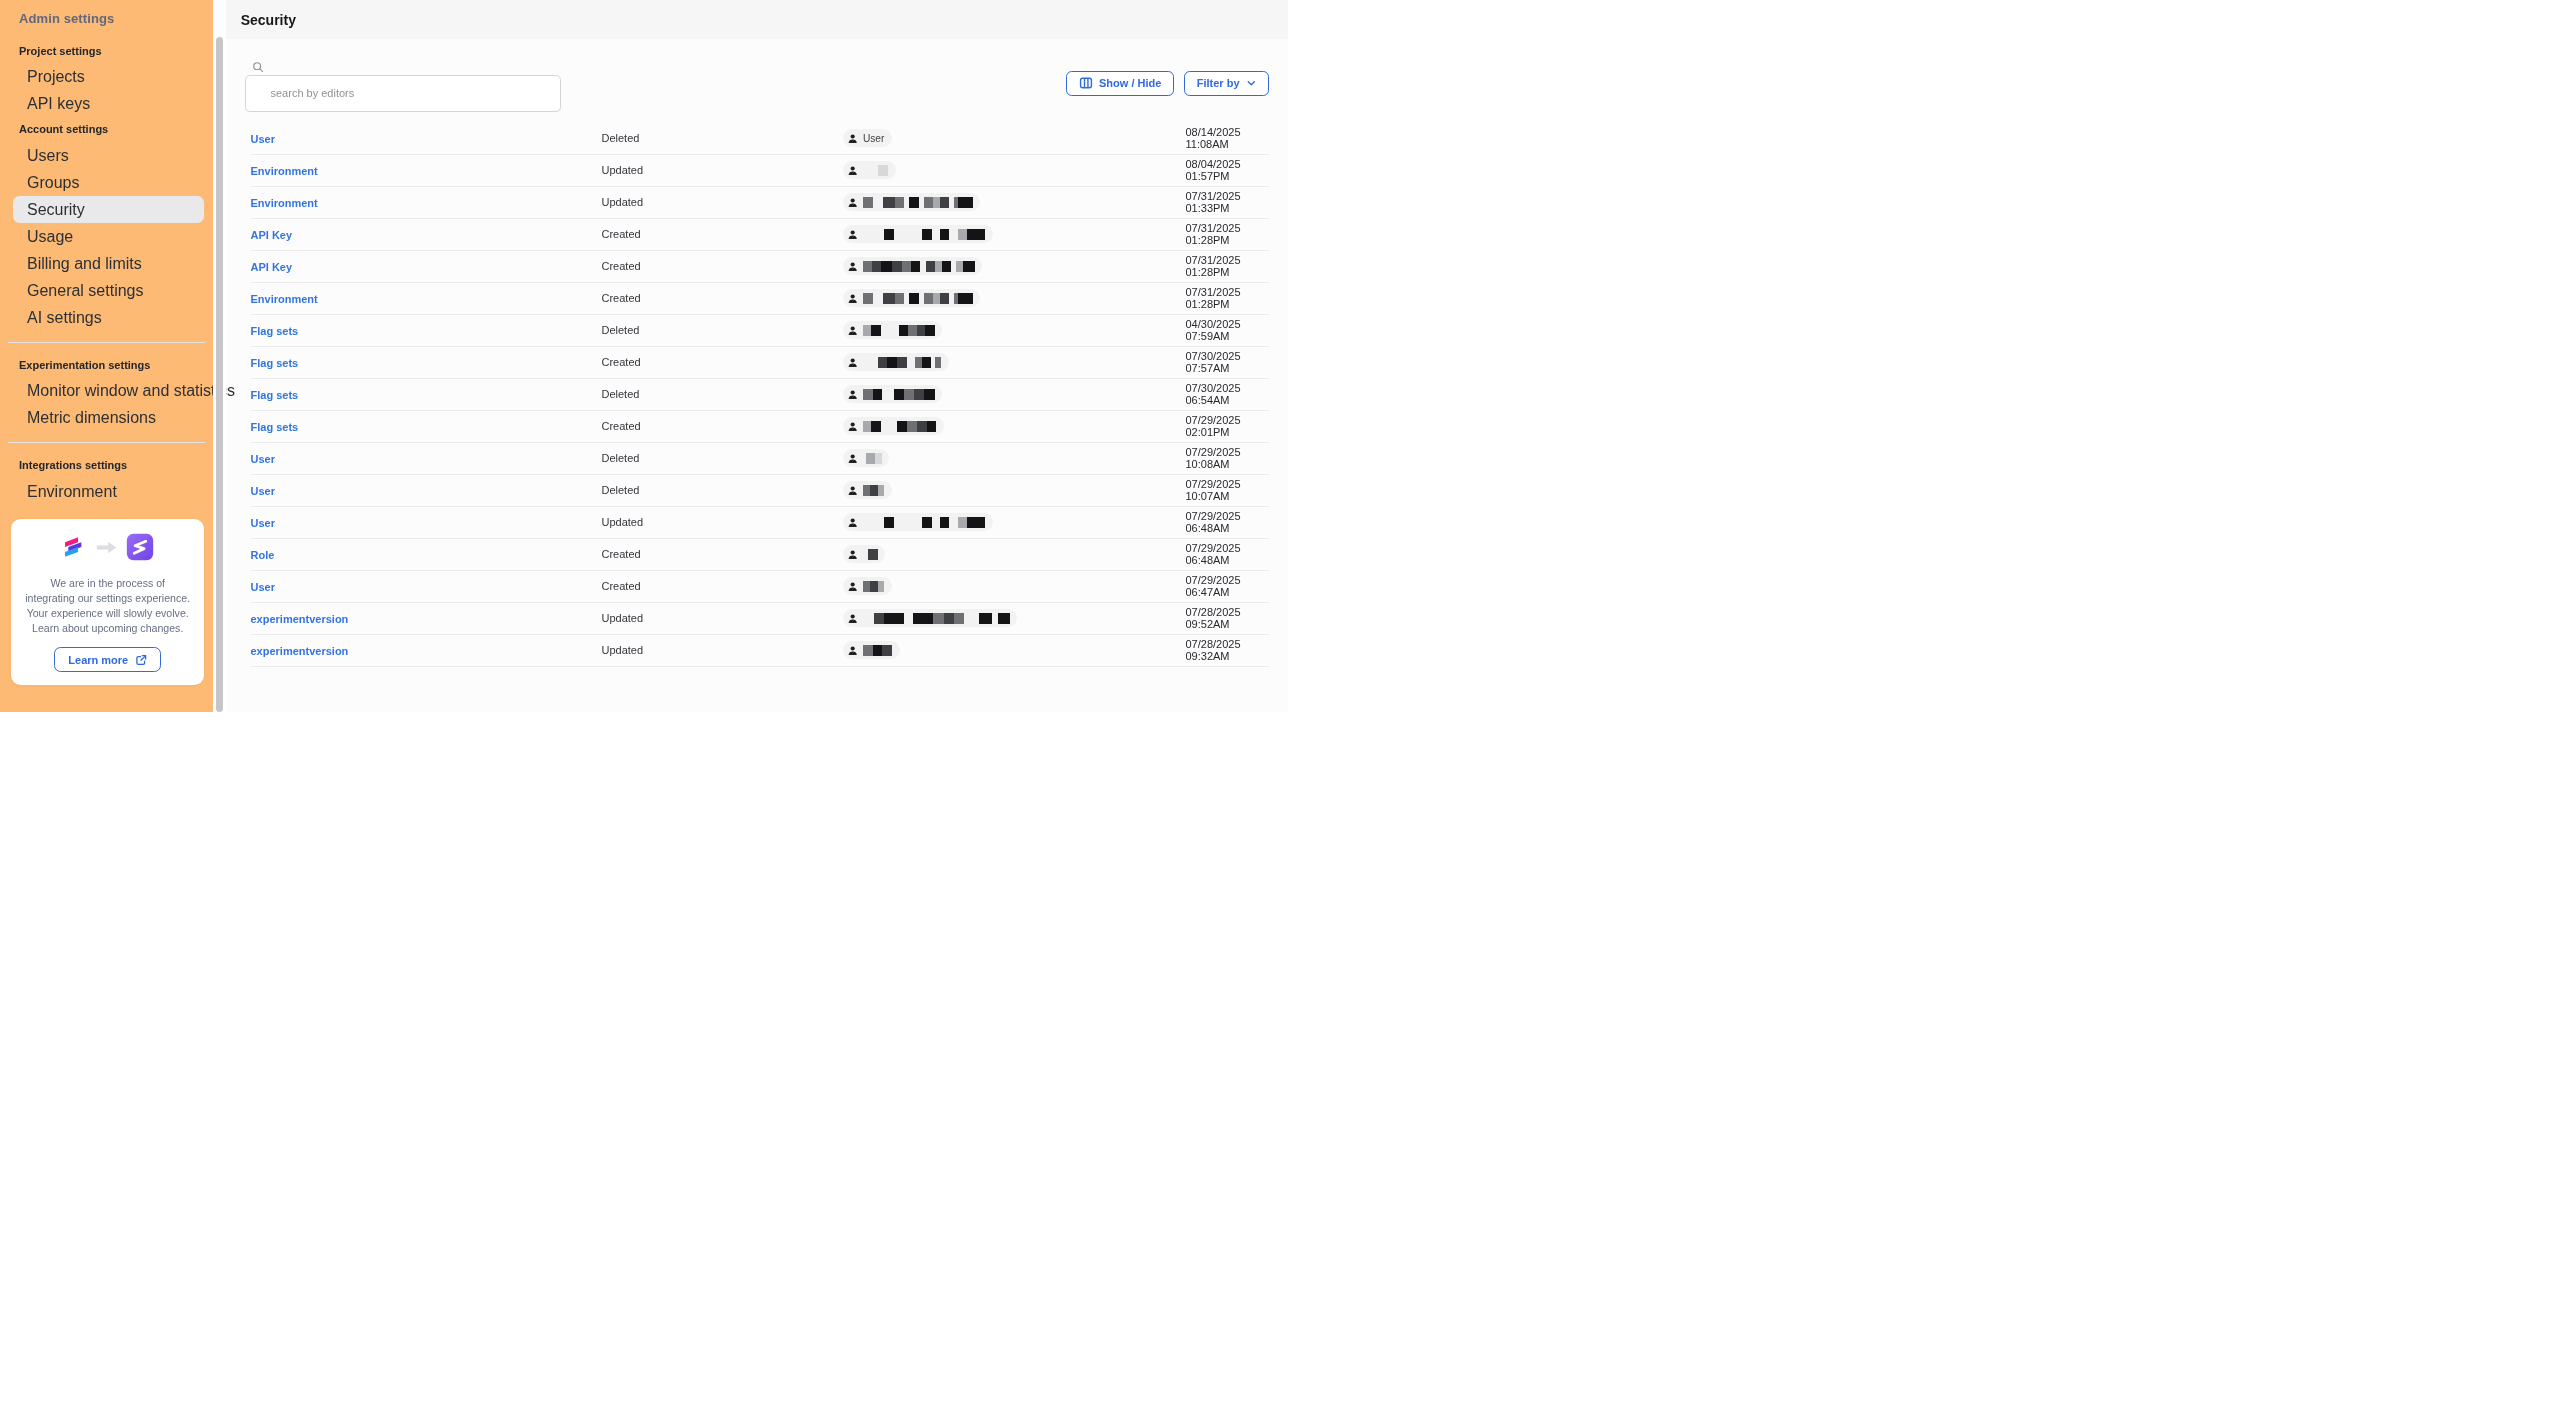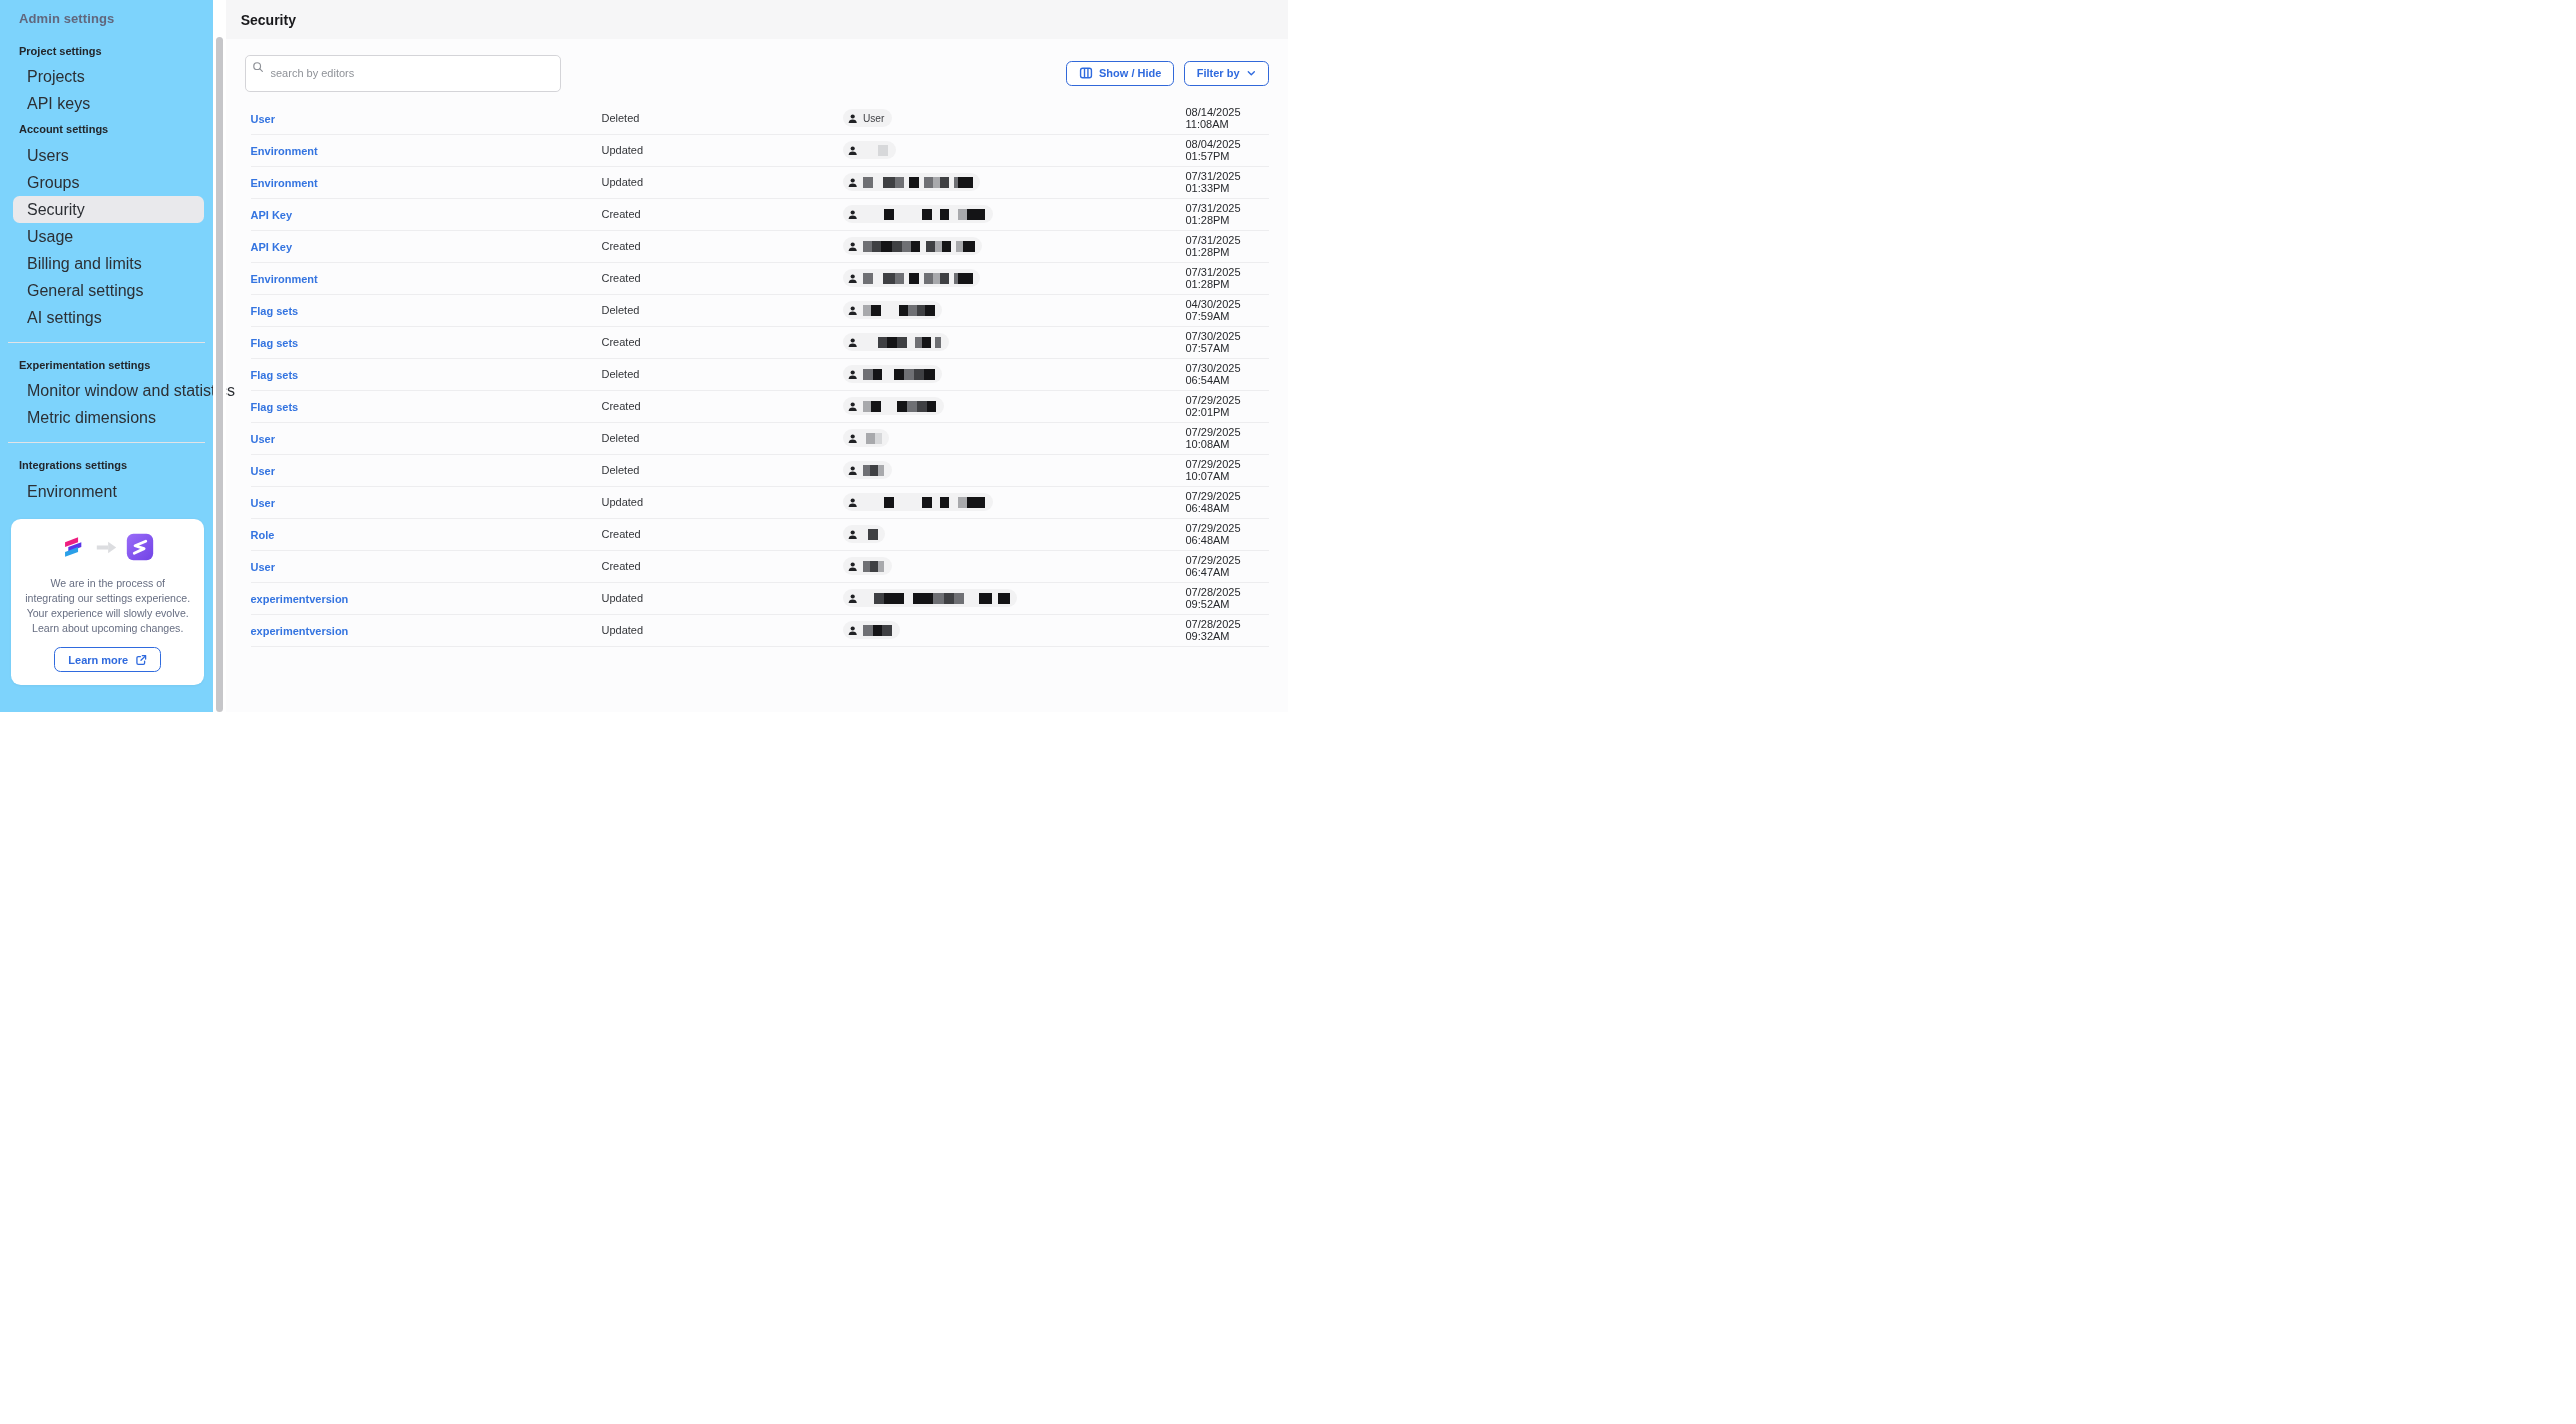--- a/index.html
+++ b/index.html
@@ -1,20 +1,20 @@
 <!DOCTYPE html>
 <html style="font-size:13px"><head>
 <meta charset="utf-8">
 <style>
   * { margin:0; padding:0; box-sizing:border-box; }
   html,body { width:1288px; height:712px; overflow:hidden; }
   body { display:flex; font-family:"Liberation Sans", sans-serif; background:#ffffff; color:#26282c; }
 
   
-  .sidebar { width:213px; height:100%; background:#7dd3fc; position:relative; flex:none; }
+  .sidebar { width:213px; height:100%; background:#fdba74; position:relative; flex:none; }
   .side-title { padding:10.6px 0 0 19px; font-size:13px; font-weight:700; color:#61677d; letter-spacing:0.1px; }
   .side-nav { padding-top:13px; }
   .side-section-header { height:24.5px; line-height:24.5px; padding-left:19px; font-size:11px; font-weight:700; color:#23262b; }
   .side-section-header.gap { margin-top:9.8px; }
   .side-item { height:27px; line-height:27px; margin:0 9px 0 13px; padding-left:14px; font-size:16px; color:#2c2f34; border-radius:6.5px; cursor:pointer; white-space:nowrap; }
   .side-item.active { background:#e9e9ec; }
   .side-divider { height:0.8px; background:#e3e3e6; margin:11.4px 8.2px 0 8.2px; }
 
   .promo-card { margin:14.7px 9px 0 11.4px; background:#ffffff; border-radius:9.8px; padding:14px 11.4px 13px; box-shadow:0 0.8px 2.5px rgba(0,0,0,.05); text-align:center; }
   .promo-logos { display:flex; align-items:center; justify-content:center; gap:9px; margin-bottom:11.4px; }
@@ -34,21 +34,21 @@
   .main { flex:1; min-width:0; background:#fcfcfd; display:flex; flex-direction:column; }
   .topband { height:39px; background:#f6f6f7; display:flex; align-items:center; flex:none; }
   .page-title { margin-left:14.7px; font-size:14px; font-weight:700; color:#18181b; }
 
   .tabs-row { display:flex; padding-left:32px; border-bottom:0.8px solid #e6e6e8; flex:none; }
   .tab { padding:12.3px 11.4px 10.6px; font-size:11px; color:#63676e; cursor:pointer; border-bottom:2.5px solid transparent; margin-bottom:-0.8px; }
   .tab.active { color:#2c6fe5; font-weight:700; border-bottom-color:#2c6fe5; }
 
   .toolbar { display:flex; justify-content:space-between; align-items:center; padding:15.5px 19px 0 19px; flex:none; }
   .search-wrap { position:relative; width:316px; }
-  .search-input { width:100%; height:37px; border:0.8px solid #d4d4d8; border-radius:4.9px; padding:0 8.2px 0 24.5px; font-size:11px; font-family:inherit; color:#33353a; background:#fff; outline:none; }
+  .search-input { width:100%; height:37px; border:0.8px solid #d4d4d8; border-radius:4.9px; padding:0 8.2px 0 24.5px; font-size:11px; font-family:inherit; color:#33353a; background:#fff; outline:none;margin-top:20px; }
   .search-input::placeholder { color:#8f9298; }
   .search-icon { position:absolute; left:7.4px; top:6.5px; }
   .toolbar-buttons { display:flex; gap:10.6px; }
   .tool-btn { display:inline-flex; align-items:center; gap:6.5px; height:25px; padding:0 11.4px; background:#fff; border:1.2px solid #3168d9; border-radius:5.7px; color:#2f6ade; font-size:11px; font-weight:700; cursor:pointer; font-family:inherit; }
 
   
   .table { margin:11.4px 19px 0 24.5px; flex:1; min-height:0; }
   .thead, .trow { display:grid; grid-template-columns:314px 204px 306px 1fr; align-items:center; }
   .thead { padding-bottom:9px; border-bottom:0.8px solid #dcdce0; }
   .th { font-size:11px; font-weight:700; color:#1f2227; }

